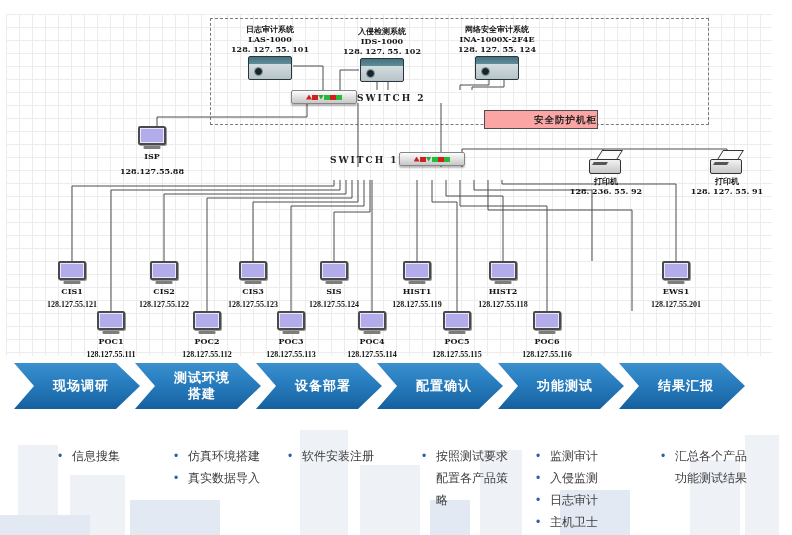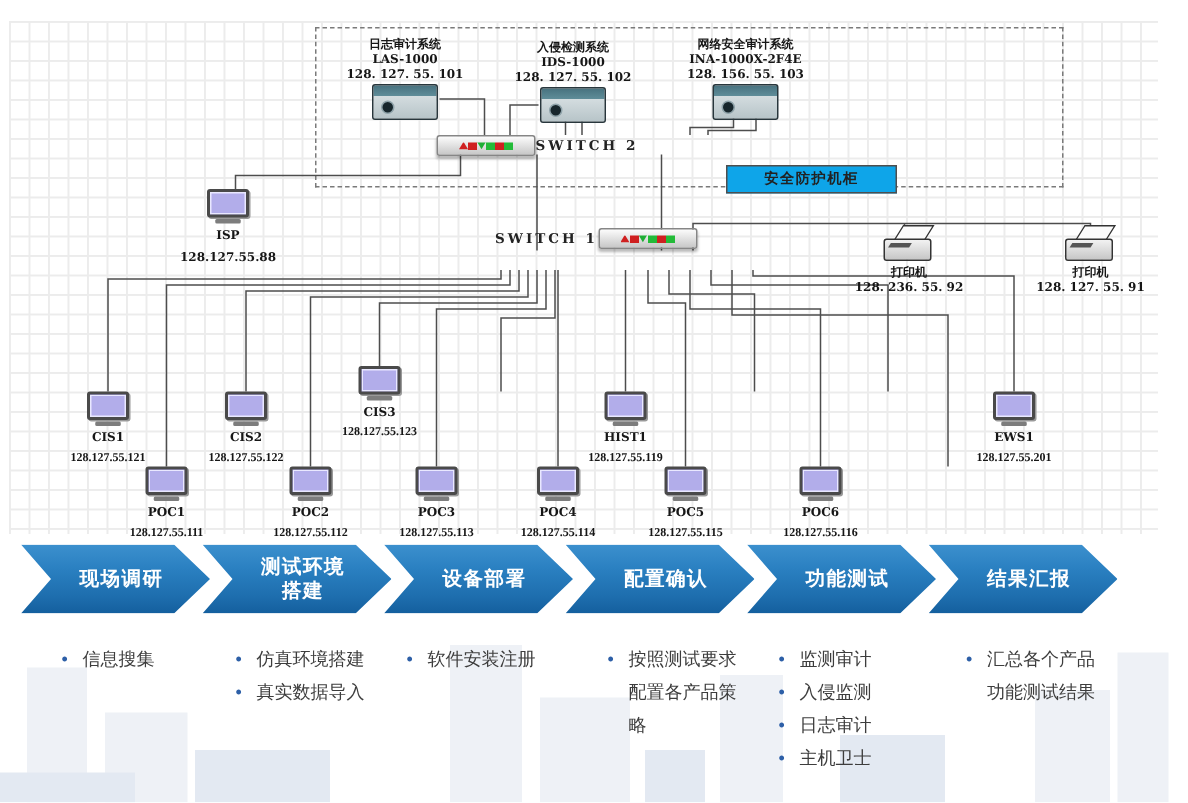--- a/index.html
+++ b/index.html
@@ -52,34 +52,34 @@
     border-radius:2px;display:flex;align-items:center;justify-content:space-between;
     padding:0 14px;box-shadow:0 2px 2px rgba(0,0,0,.28);}
   .switch-caption{font-family:"DejaVu Serif",serif;font-weight:bold;font-size:9px;color:#222;
     letter-spacing:2px;text-align:center;margin:3px 0;}
   .led{width:6px;height:5px;}
   .led.red-triangle{background:#cf2020;clip-path:polygon(50% 0,0 100%,100% 100%);}
   .led.green-triangle{background:#1fae35;clip-path:polygon(0 0,100% 0,50% 100%);}
   .led.red-square{background:#cf2020;}
   .led.green-square{background:#23bb38;}
 
-  .cabinet-box{position:absolute;left:484px;top:110px;width:112px;height:17px;background:#0ea5e9;
-    border:1px solid #4e4e4e;font-weight:bold;font-size:9.5px;color:#222;text-align:center;
+  .cabinet-box{position:absolute;left:484px;top:110px;width:112px;height:17px;background:#fca5a5;
+    border:1px solid #4e4e4e;font-weight:bold;font-size:9.5px;color:#222;text-align:right;
     line-height:17px;letter-spacing:1px;}
 
   
   .flow{position:absolute;left:0;top:358px;width:792px;height:177px;}
   .skyline{position:absolute;left:0;bottom:0;width:792px;height:130px;}
   .chevron{position:absolute;top:5px;width:126px;height:46px;color:#fff;
     display:flex;align-items:center;justify-content:center;
     background:linear-gradient(180deg,#3c90ce 0%,#2a80c1 35%,#1e6eae 75%,#145f9e 100%);
     clip-path:polygon(0 0,calc(100% - 24px) 0,100% 50%,calc(100% - 24px) 100%,0 100%,20px 50%);}
   .chevron .step-title{font-size:13px;font-weight:bold;letter-spacing:1px;text-align:center;
     white-space:pre-line;line-height:1.25;padding-left:8px;}
-  .flow ul{position:absolute;top:70px;margin:0;padding:0;list-style:none;}
+  .flow ul{position:absolute;top:70px;margin:17px;padding:0;list-style:none;}
   .flow li{position:relative;padding-left:15px;font-size:12px;line-height:22px;color:#3d3d3d;}
   .flow li::before{content:"•";position:absolute;left:1px;top:0;color:#2d5fa7;font-size:12px;}
 </style>
 </head>
 <body>
 
 <div class="stage">
 
   <div class="diagram">
     <div class="grid"></div>
@@ -127,21 +127,21 @@
     </div>
     <div class="node" style="left:382px;top:26px">
       <div class="d-lbl">入侵检测系统</div>
       <div class="d-lbl">IDS-1000</div>
       <div class="d-lbl">128. 127. 55. 102</div>
       <div class="server-icon"></div>
     </div>
     <div class="node" style="left:497px;top:24px">
       <div class="d-lbl">网络安全审计系统</div>
       <div class="d-lbl">INA-1000X-2F4E</div>
-      <div class="d-lbl">128. 156. 55. 103</div>
+      <div class="d-lbl">128. 127. 55. 124</div>
       <div class="server-icon"></div>
     </div>
 
     <div class="switch-asm" style="left:291px;top:90px;width:188px">
       <div class="switch-bar">
           <span class="led red-triangle"></span>
           <span class="led red-square"></span>
           <span class="led green-triangle"></span>
           <span class="led green-square"></span>
           <span class="led red-square"></span>
@@ -192,29 +192,39 @@
     <div class="node ws" style="left:72px;top:261px">
       <div class="monitor-icon"></div>
       <div class="d-lbl">CIS1</div>
       <div class="d-lbl ip">128.127.55.121</div>
     </div>
     <div class="node ws" style="left:164px;top:261px">
       <div class="monitor-icon"></div>
       <div class="d-lbl">CIS2</div>
       <div class="d-lbl ip">128.127.55.122</div>
     </div>
-    <div class="node ws" style="left:253px;top:244px">
+    <div class="node ws" style="left:253px;top:261px">
       <div class="monitor-icon"></div>
       <div class="d-lbl">CIS3</div>
       <div class="d-lbl ip">128.127.55.123</div>
     </div>
+    <div class="node ws" style="left:334px;top:261px">
+      <div class="monitor-icon"></div>
+      <div class="d-lbl">SIS</div>
+      <div class="d-lbl ip">128.127.55.124</div>
+    </div>
     <div class="node ws" style="left:417px;top:261px">
       <div class="monitor-icon"></div>
       <div class="d-lbl">HIST1</div>
       <div class="d-lbl ip">128.127.55.119</div>
+    </div>
+    <div class="node ws" style="left:503px;top:261px">
+      <div class="monitor-icon"></div>
+      <div class="d-lbl">HIST2</div>
+      <div class="d-lbl ip">128.127.55.118</div>
     </div>
     <div class="node ws" style="left:676px;top:261px">
       <div class="monitor-icon"></div>
       <div class="d-lbl">EWS1</div>
       <div class="d-lbl ip">128.127.55.201</div>
     </div>
 
     <div class="node poc" style="left:111px;top:311px">
       <div class="monitor-icon"></div>
       <div class="d-lbl">POC1</div>

